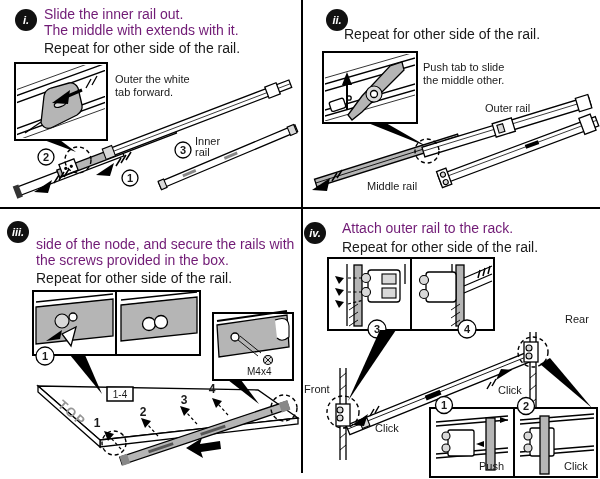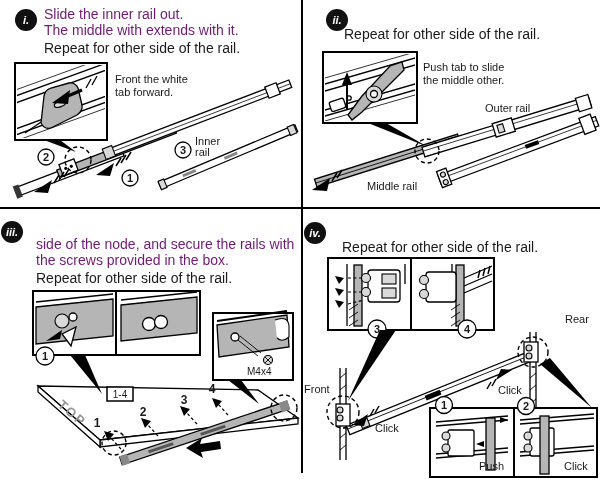--- a/index.html
+++ b/index.html
@@ -95,21 +95,21 @@
       <text class="num" x="183" y="154">3</text>
 
       <text class="s11" x="195" y="145">Inner</text>
       <text class="s11" x="195" y="156">rail</text>
     </svg>
 
     <div class="badge" style="left:15px;top:9px;">i.</div>
     <div class="t" style="left:44px;top:6px;">Slide the inner rail out.</div>
     <div class="t" style="left:44px;top:22px;">The middle with extends with it.</div>
     <div class="note" style="left:44px;top:40px;">Repeat for other side of the rail.</div>
-    <div class="callout" style="left:115px;top:73px;">Front the white</div>
+    <div class="callout" style="left:115px;top:73px;">Outer the white</div>
     <div class="callout" style="left:115px;top:86px;text-align:center;">tab forward.</div>
   </div>
 
   <div class="q" style="left:302px;top:0;width:298px;height:208px;">
     <svg width="298" height="208" viewBox="0 0 298 208">
       <defs>
           <clipPath id="ci2">
             <rect x="23" y="54" width="90" height="67"></rect>
           </clipPath>
         </defs>
@@ -238,21 +238,21 @@
       <polygon class="b" points="228,172 241,172 259,196"></polygon>
 
       <rect class="ow" style="stroke-width:1.5" x="107" y="179" width="26" height="14"></rect>
       <text class="s10" x="120" y="190" text-anchor="middle">1-4</text>
       <text class="big" x="97" y="219">1</text>
       <text class="big" x="143" y="208">2</text>
       <text class="big" x="184" y="196">3</text>
       <text class="big" x="212" y="185">4</text>
     </svg>
 
-    <div class="badge" style="left:1px;top:13px;">iii.</div>
+    <div class="badge" style="left:7px;top:13px;">iii.</div>
     <div class="t" style="left:36px;top:44px;">the screws provided in the box.</div>
     <div class="t" style="left:36px;top:28px;">side of the node, and secure the rails with</div>
     <div class="note" style="left:36px;top:62px;">Repeat for other side of the rail.</div>
   </div>
 
   <div class="q" style="left:302px;top:208px;width:298px;height:271px;">
     <svg width="298" height="271" viewBox="0 0 298 271">
 
       <g>
         <path class="o" d="M38,160 V252 M44,160 V252"></path>
@@ -351,18 +351,19 @@
 
       <text class="s11" x="263" y="115">Rear</text>
       <text class="s11" x="2" y="185">Front</text>
       <text class="s11" x="73" y="224">Click</text>
       <text class="s11" x="196" y="186">Click</text>
       <text class="s11" x="177" y="262">Push</text>
       <text class="s11" x="262" y="262">Click</text>
     </svg>
 
     <div class="badge" style="left:2px;top:14px;">iv.</div>
+    <div class="t" style="left:40px;top:12px;">Attach outer rail to the rack.</div>
     <div class="note" style="left:40px;top:31px;">Repeat for other side of the rail.</div>
   </div>
 
   <div class="div-v"></div>
   <div class="div-h"></div>
 </div>
 
 </body></html>

